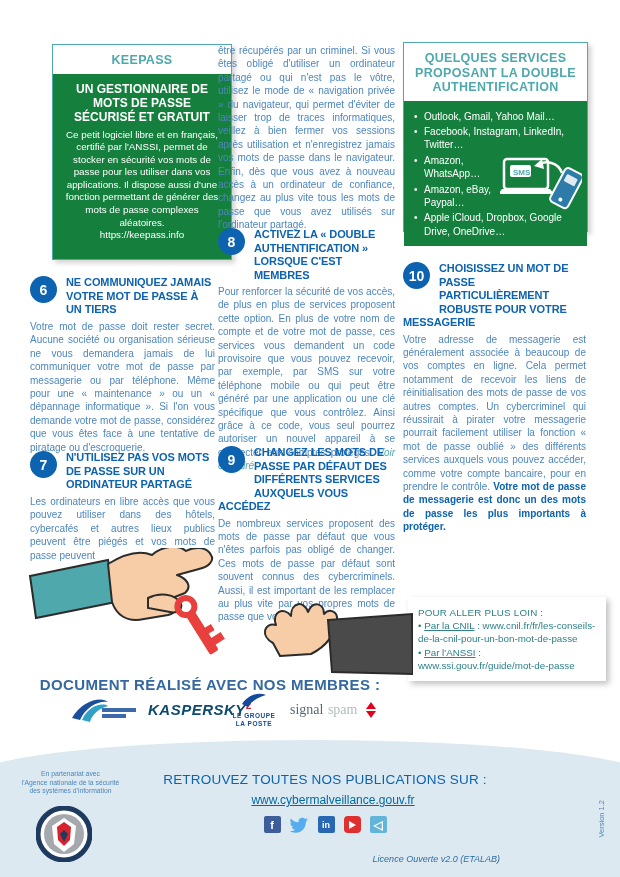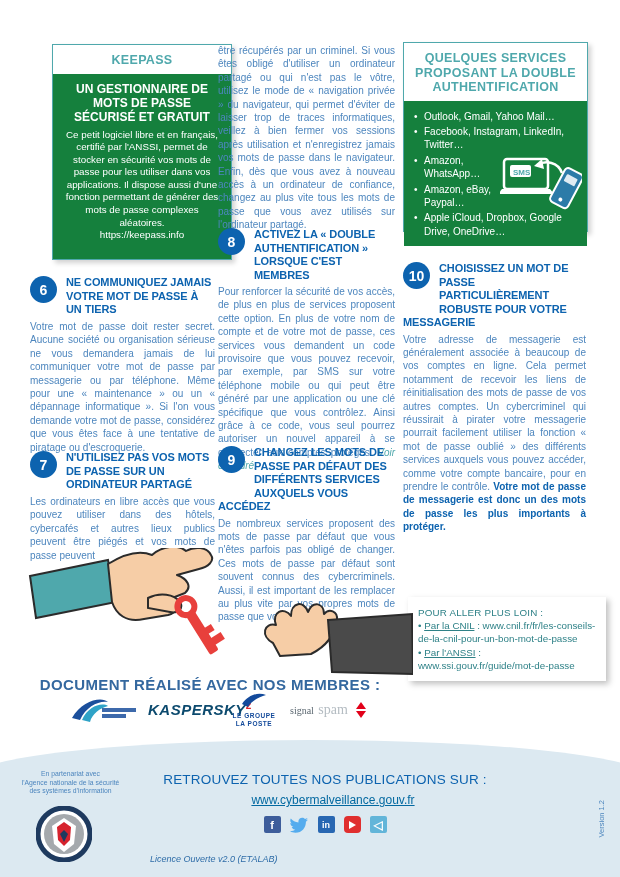--- a/index.html
+++ b/index.html
@@ -37,41 +37,41 @@
   .more-box .mtitle{letter-spacing:.2px;}
   .more-box a{color:#2e8187;text-decoration:underline;}
 
   
   .members-caption{position:absolute;left:30px;top:676px;width:360px;text-align:center;
                    color:#34689f;font-weight:bold;font-size:15px;letter-spacing:.4px;}
   .logo{position:absolute;}
   .kaspersky-text{font-weight:bold;font-size:15px;color:#0c4a6e;letter-spacing:.5px;font-style:italic;}
   .kaspersky-accent{color:#e0262c;font-size:10px;font-weight:bold;vertical-align:super;}
   .laposte-text{color:#134a9b;font-weight:bold;font-size:6.5px;line-height:7.5px;text-align:center;letter-spacing:.5px;}
-  .signal-word1{color:#5b6770;font-size:10px;font-family:"Liberation Serif",serif;margin-top:36px;}
+  .signal-word1{color:#5b6770;font-size:14px;font-family:"Liberation Serif",serif;margin-top:36px;}
   .signal-word2{color:#b4bcc2;font-size:14px;font-family:"Liberation Serif",serif;}
   .signal-tri{display:inline-block;vertical-align:middle;margin-left:4px;}
   .tri-up{width:0;height:0;border-left:5px solid transparent;border-right:5px solid transparent;
           border-bottom:7px solid #e2001a;margin-bottom:2px;}
   .tri-down{width:0;height:0;border-left:5px solid transparent;border-right:5px solid transparent;
             border-top:7px solid #e2001a;}
 
   
   .footer-band{position:absolute;left:-30px;top:740px;width:680px;height:160px;background:#dce9f1;
                border-top-left-radius:340px 38px;border-top-right-radius:340px 38px;}
   .footer-title{position:absolute;left:150px;top:772px;width:350px;text-align:center;
                 color:#0d63af;font-weight:normal;font-size:13.5px;letter-spacing:.2px;}
   .footer-url{position:absolute;left:150px;top:793px;width:350px;text-align:center;
               font-size:12px;}
   .footer-url a{color:#0369a1;text-decoration:underline;margin-left:16px;}
   .social-row{position:absolute;left:150px;top:816px;width:350px;display:flex;gap:9px;
               align-items:center;justify-content:center;}
   .sq{width:17px;height:17px;border-radius:2px;display:flex;align-items:center;justify-content:center;
       color:#fff;font-weight:bold;font-size:11px;}
-  .license{position:absolute;left:150px;top:854px;width:350px;text-align:left;
+  .license{position:absolute;left:150px;top:854px;width:350px;text-align:right;
            color:#2f6da8;font-style:italic;font-size:9px;}
   .partner{position:absolute;left:8px;top:770px;width:125px;text-align:center;
            color:#4d86be;font-size:6.8px;line-height:8.6px;}
   .version{position:absolute;left:597px;top:800px;color:#4d86be;font-size:7.5px;
            writing-mode:vertical-rl;transform:rotate(180deg);}
 </style>
 </head>
 <body>
 
 <div class="page">

